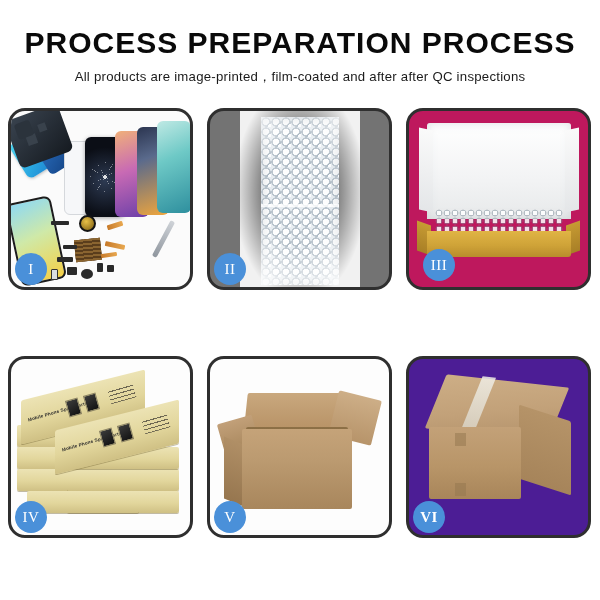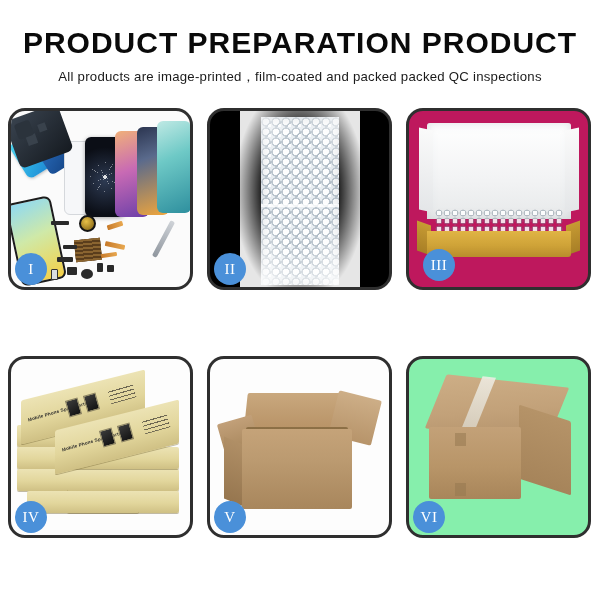--- a/index.html
+++ b/index.html
@@ -144,21 +144,21 @@
     position: absolute; background: linear-gradient(90deg,#c77a2a,#e8a850);
     border-radius: 1px;
   }
   .tool {
     position: absolute; left: 150px; top: 108px; width: 5px; height: 40px;
     background: linear-gradient(180deg,#cfd3d8,#8f969e);
     transform: rotate(28deg); border-radius: 2px;
   }
 
   
-  .p2 { background: #000000; }
+  .p2 { background: #737373; }
   .bubble-sheet {
     position: absolute; left: 50%; top: 6px; transform: translateX(-50%);
     width: 78px; height: 168px;
     background: #e9eef2;
     background-image:
       radial-gradient(circle at 5px 5px, rgba(255,255,255,.95) 0 3.4px, rgba(150,165,178,.55) 3.4px 4.6px, transparent 4.8px);
     background-size: 10px 10px;
     box-shadow: inset 0 0 14px rgba(120,135,150,.35);
   }
   .bubble-sheet::before {
@@ -273,21 +273,21 @@
     background: repeating-linear-gradient(92deg,
       #e8d98a 0 6px, #cdbb63 6px 8px, #e3d380 8px 13px, #b9a654 13px 15px);
     transform: skewX(-8deg);
   }
   .c5-rim {
     position:absolute; left:32px; top:96px; width:110px; height:6px;
     background: linear-gradient(180deg,#d8bc94,#b5936a);
   }
 
   
-  .p6 { background:#86efac; }
+  .p6 { background:#4c1d95;font-weight:bold; }
   .c6-top {
     position:absolute; left:24px; top:22px; width:128px; height:54px;
     background: linear-gradient(170deg,#cdae86 0%,#c2a179 55%,#b2916a 100%);
     transform: skewX(-22deg) skewY(6deg); border-radius:2px;
   }
   .c6-tape {
     position:absolute; left:60px; top:18px; width:14px; height:66px;
     background: linear-gradient(180deg,rgba(240,238,230,.85),rgba(215,212,200,.75));
     transform: skewX(-22deg) skewY(6deg);
   }
@@ -309,22 +309,22 @@
     position:absolute; left:46px; top:124px; width:11px; height:13px;
     background: rgba(150,120,80,.55);
   }
 </style>
 </head>
 <body>
 
 <div class="page">
 
   <div class="header">
-    <div class="title">PRODUCT PREPARATION PRODUCT</div>
-    <div class="subtitle">All products are image-printed，film-coated and packed packed QC inspections</div>
+    <div class="title">PROCESS PREPARATION PROCESS</div>
+    <div class="subtitle">All products are image-printed，film-coated and after after QC inspections</div>
   </div>
 
   <div class="grid">
 
     <div class="panel p1">
       <div class="stage">
         <div class="phone ph-back"></div>
         <div class="phone ph-back2"></div>
         <div class="phone ph-white"></div>
         <div class="phone ph-dark"></div>

